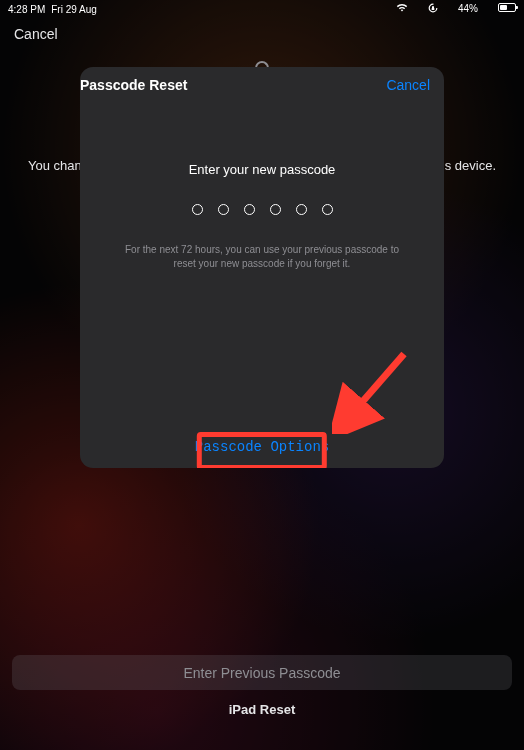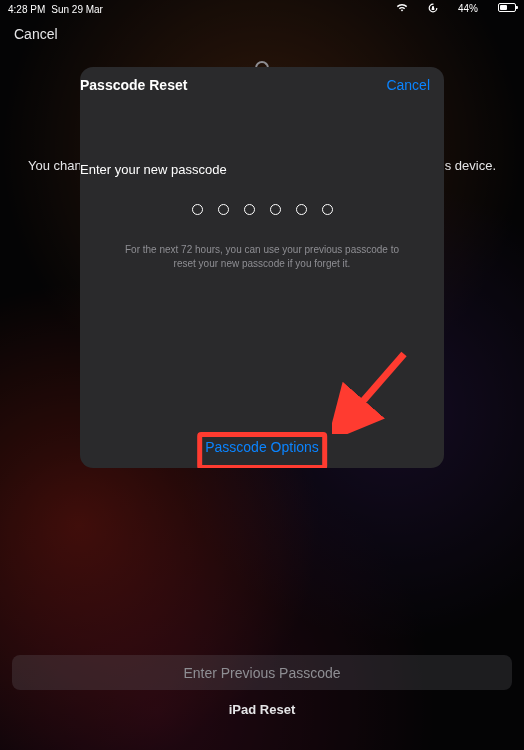--- a/index.html
+++ b/index.html
@@ -132,20 +132,21 @@
       font-size: 14px;
       font-weight: 600;
     }
     .modal-cancel {
       position: absolute;
       right: 14px;
       color: #0a84ff;
       font-size: 14px;
     }
     .enter-prompt {
+      text-align: center;
       font-size: 13px;
       margin-top: 59px;
     }
     .passcode-dots {
       display: flex;
       justify-content: center;
       gap: 15px;
       margin-top: 27px;
     }
     .dot {
@@ -166,20 +167,21 @@
       position: absolute;
       bottom: 3px;
       left: 50%;
       transform: translateX(-50%);
     }
     .passcode-options {
       color: #0a84ff;
       font-size: 14px;
       padding: 10px 16px;
       display: inline-block;
+      font-family: Liberation Mono, monospace;
     }
     .highlight-box {
       position: absolute;
       bottom: -5px;
       left: 50%;
       transform: translateX(-50%);
       width: 130px;
       height: 38px;
       border: 5px solid #ff3b30;
       border-radius: 4px;
@@ -218,21 +220,21 @@
   </style>
 </head>
 <body>
 
 <div class="wallpaper"></div>
 <div class="dim"></div>
 
 <div class="status-bar">
   <div class="status-left">
     <span>4:28 PM</span>
-    <span>Sun 29 Mar</span>
+    <span>Fri 29 Aug</span>
   </div>
   <div class="status-right">
     <span>
       <svg width="12" height="9" viewBox="0 0 12 9">
           <path d="M6 8.5 L4.7 7.1 A2 2 0 0 1 7.3 7.1 Z M2.8 5.2 A4.6 4.6 0 0 1 9.2 5.2 L8.1 6.3 A3 3 0 0 0 3.9 6.3 Z M0.8 3.1 A7.4 7.4 0 0 1 11.2 3.1 L10.2 4.2 A6 6 0 0 0 1.8 4.2 Z" fill="#fff"></path>
         </svg>
     </span>
     <span>
       <svg width="10" height="10" viewBox="0 0 10 10">
           <circle cx="5" cy="5" r="3.8" fill="none" stroke="#fff" stroke-width="1.2" stroke-dasharray="18 6"></circle>

